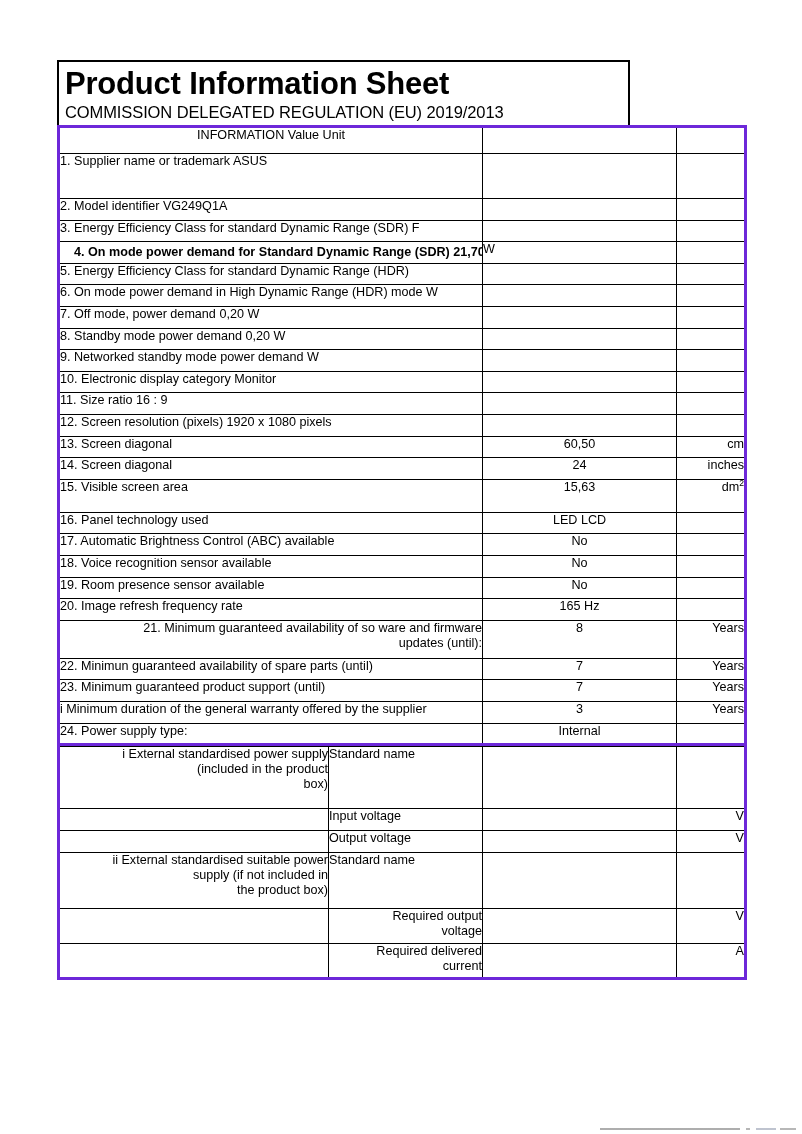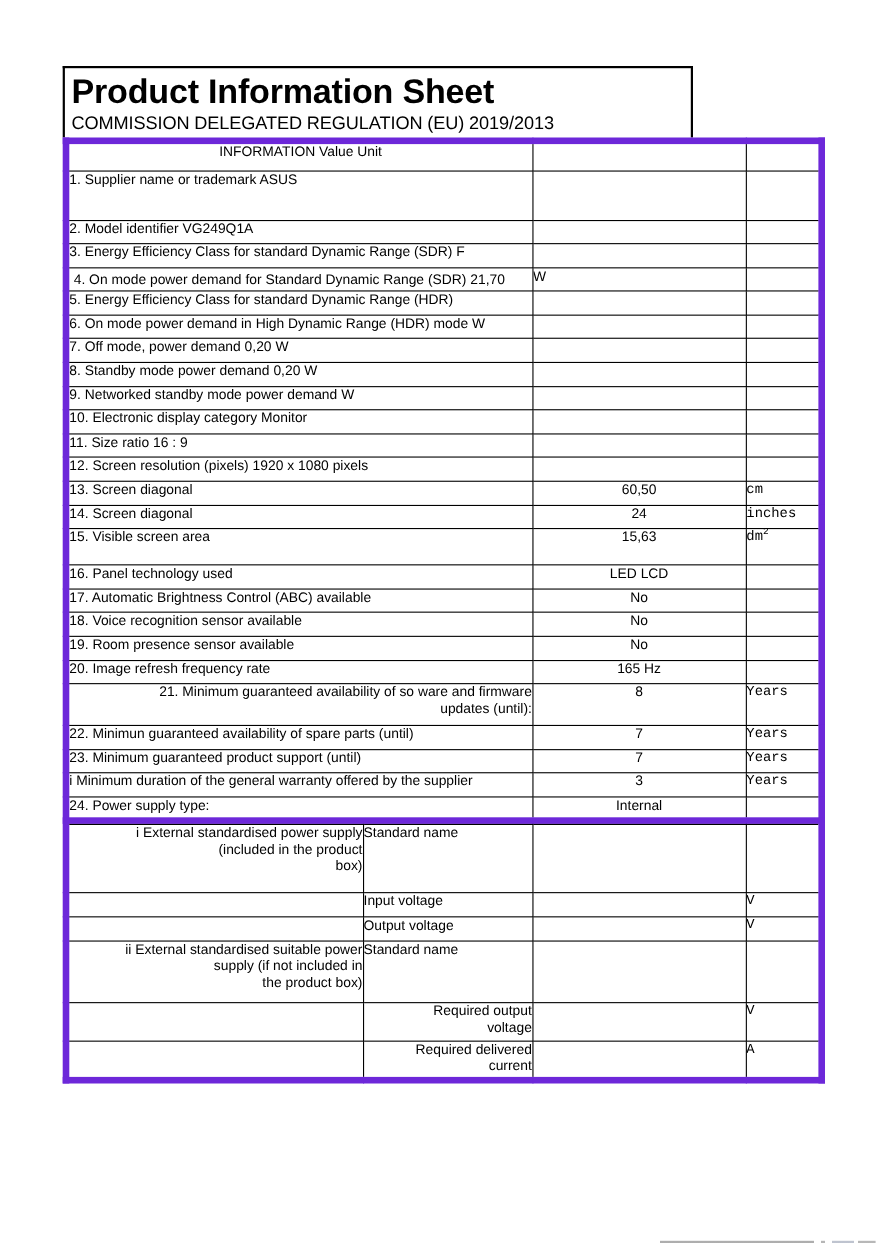--- a/index.html
+++ b/index.html
@@ -42,21 +42,21 @@
     line-height: 1.12;
     margin: 0;
     letter-spacing: -0.1px;
   }
 
   
   table.spec {
     border-collapse: collapse;
     table-layout: fixed;
     width: 687px;
-    border: 6px solid #6d28d9;
+    border: 3px solid #6d28d9;
   }
   table.spec td, table.spec th {
     border: 1.4px solid #000;
     padding: 0;
     font-size: 12.6px;
     font-weight: normal;
     vertical-align: top;
     box-sizing: border-box;
     overflow: hidden;
   }
@@ -76,24 +76,23 @@
     white-space: nowrap;
   }
   .cell-label.wrap { white-space: normal; text-align: right; }
 
   .cell-value {
     text-align: center;
     padding: 3px 2px;
     line-height: 1.18;
   }
   .cell-unit {
-    text-align: left;
+    text-align: right;
     padding: 3px 2px;
     line-height: 1.18;
-    font-family: Liberation Mono, monospace;
   }
 
   .header-row td {
     text-align: center;
     font-weight: bold;
     font-size: 12.6px;
     padding: 6px 2px 6px 2px;
   }
   .header-row td.h-blank { }
 
@@ -110,25 +109,26 @@
   .h-psu4  { height: 35px; }
 
   .small-text { font-size: 11px; margin-top: 20px; }
   .small-unit { font-size: 11px; }
   .v-bot { vertical-align: bottom; }
 
   
   .overflow-host { position: relative; }
   .overflow-text {
     position: absolute;
-    left: 4px;
+    left: 14px;
     top: 3px;
     white-space: nowrap;
     line-height: 1.18;
     z-index: 2;
+    font-weight: bold;
   }
 
   sup { font-size: 0.68em; vertical-align: super; line-height: 0; }
 
   
   #bottom-artifact {
     position: absolute;
     left: 600px;
     bottom: 4px;
     width: 196px;

